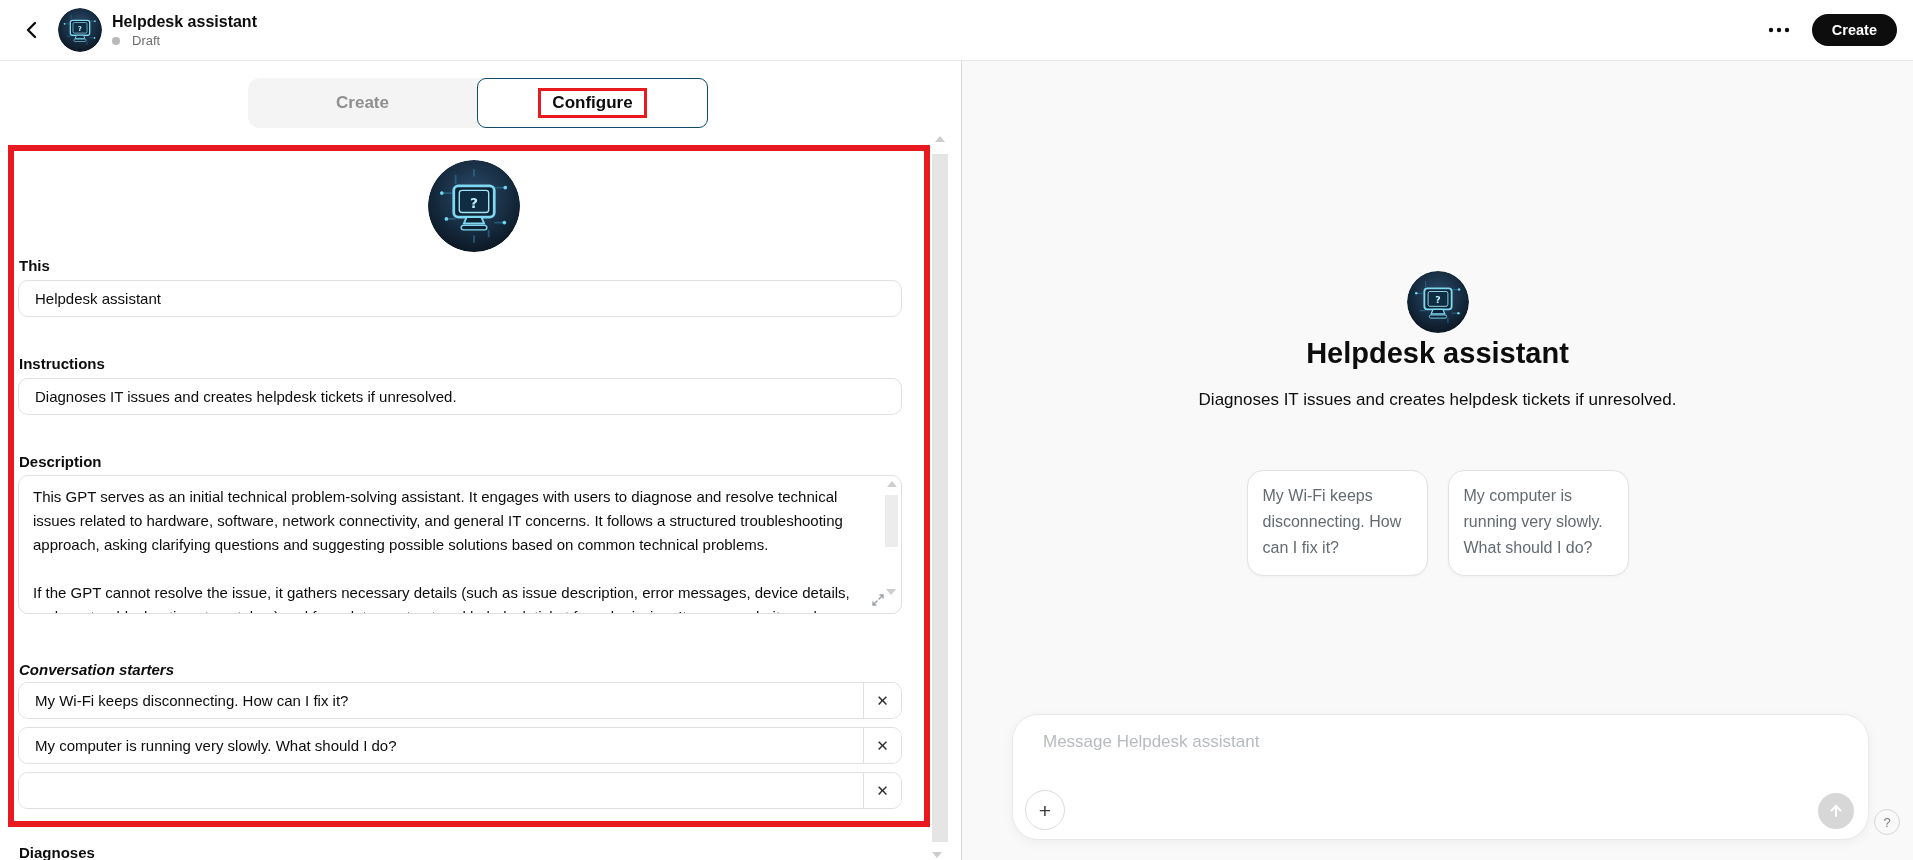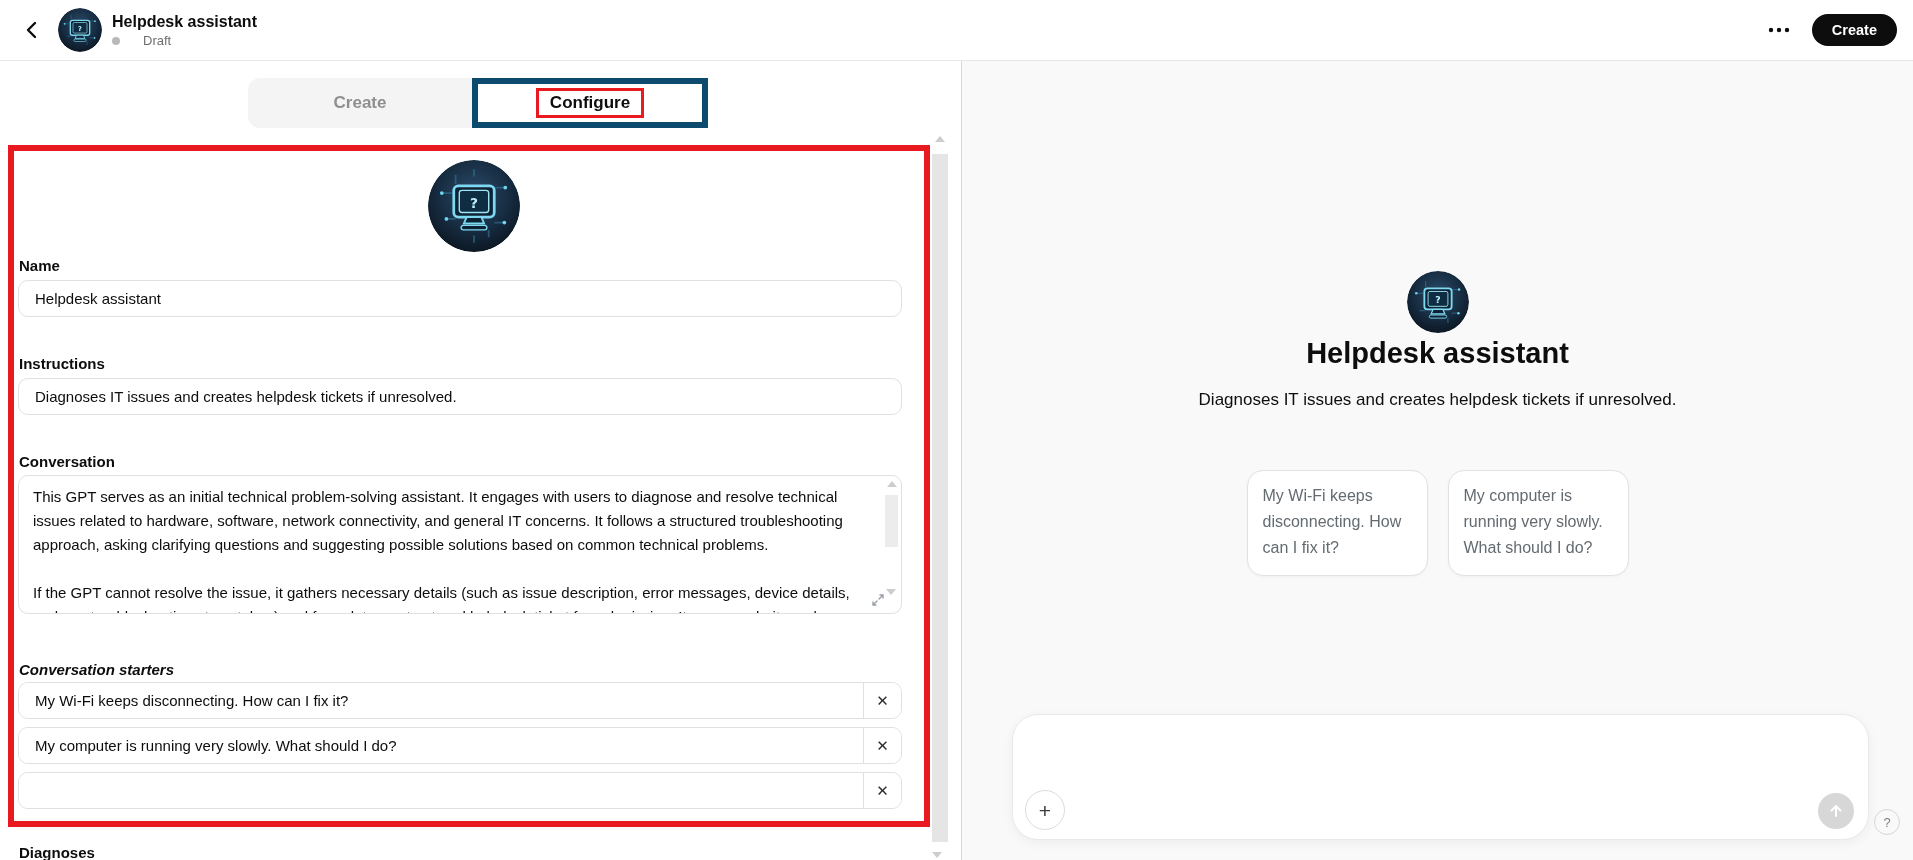--- a/index.html
+++ b/index.html
@@ -10,39 +10,39 @@
   
   header { position:relative; height:61px; border-bottom:1px solid #e6e6e6;
     display:flex; align-items:center; justify-content:space-between; padding:0 16px; background:#fff; }
   .h-left { display:flex; align-items:center; gap:10px; }
   .back-btn { width:32px; height:32px; border:none; background:transparent; cursor:pointer;
     display:flex; align-items:center; justify-content:center; }
   .avatar { border-radius:50%; overflow:hidden; flex:0 0 auto; }
   .avatar.sm { width:44px; height:44px; }
   .titleblock { display:flex; flex-direction:column; line-height:1.2; }
   .h-title { font-size:16px; font-weight:700; }
-  .h-status { display:flex; align-items:center; gap:23px; font-size:13px; color:#6e6e6e; margin-top:2px; }
+  .h-status { display:flex; align-items:center; gap:12px; font-size:13px; color:#6e6e6e; margin-top:2px; }
   .h-status .dot { width:8px; height:8px; border-radius:50%; background:#b9b9b9; display:inline-block; }
   .h-right { display:flex; align-items:center; gap:22px; }
   .more-btn { border:none; background:transparent; cursor:pointer; height:30px; display:flex; align-items:center; }
   .create-btn { background:#0d0d0d; color:#fff; border:none; border-radius:17px; height:32px;
     padding:0 20px; font-size:14.5px; font-weight:600; cursor:pointer; }
 
   
   .main { position:relative; display:flex; height:799px; }
   .left-panel { position:relative; width:962px; background:#fff; border-right:1px solid #d8d8d8; overflow:hidden; }
   .right-panel { position:relative; flex:1; background:#f9f9f9; overflow:hidden; }
 
   
   .tabbar { position:absolute; left:248px; top:17px; width:460px; height:50px;
     background:#f4f4f4; border-radius:12px; display:flex; }
   .tab { flex:1; display:flex; align-items:center; justify-content:center;
     font-size:17px; font-weight:600; cursor:pointer; }
   .tab.inactive { color:#8f8f8f; }
-  .tab.active { background:#fff; border:6px solid #0c4a6e; border-radius:0; color:#0d0d0d; font-weight:700; }
+  .tab.active { background:#fff; border:1px solid #0c4a6e; border-radius:9px; color:#0d0d0d; font-weight:700; }
   .cfg-annot { border:3px solid #e8191f; padding:2px 11px; display:inline-block; }
 
   
   .red-box { position:absolute; left:8px; top:84px; width:922px; height:682px;
     border:6px solid #e8191f; pointer-events:none; z-index:5; }
 
   
   .form-avatar { position:absolute; left:428px; top:99px; width:92px; height:92px; border-radius:50%; overflow:hidden; cursor:pointer; }
   .flabel { position:absolute; left:19px; font-size:15px; font-weight:700; color:#0d0d0d; }
   .finput { position:absolute; left:18px; width:884px; height:37px; border:1px solid #e0e0e0; border-radius:10px;
@@ -186,27 +186,27 @@
           <circle cx="83" cy="68" r="2" fill="#6fd6f2"></circle>
             <circle cx="20" cy="64" r="2" fill="#6fd6f2"></circle>
           <rect x="28" y="28" width="44" height="34" rx="5" fill="#0d2233" stroke="#7fd8f2" stroke-width="3"></rect>
           <rect x="34" y="33" width="32" height="24" rx="3" fill="#0f2d42" stroke="#9fe4f5" stroke-width="1.5"></rect>
           <text class="av-q" x="50" y="52" text-anchor="middle">?</text>
           <path d="M42,62 h16 l3,7 h-22 z" fill="#0d2233" stroke="#7fd8f2" stroke-width="2"></path>
           <rect x="36" y="71" width="28" height="5" rx="2.5" fill="#0d2233" stroke="#7fd8f2" stroke-width="1.5"></rect>
         </svg>
       </div>
 
-      <div class="flabel lbl-name">Name</div>
+      <div class="flabel lbl-name">This</div>
       <input class="finput inp-name" value="Helpdesk assistant" style="">
 
       <div class="flabel lbl-desc">Instructions</div>
       <input class="finput inp-desc" value="Diagnoses IT issues and creates helpdesk tickets if unresolved." style="">
 
-      <div class="flabel lbl-instr">Conversation</div>
+      <div class="flabel lbl-instr">Description</div>
       <div class="instr-wrap">
         <textarea class="instr-text" style="">This GPT serves as an initial technical problem-solving assistant. It engages with users to diagnose and resolve technical issues related to hardware, software, network connectivity, and general IT concerns. It follows a structured troubleshooting approach, asking clarifying questions and suggesting possible solutions based on common technical problems.
 
 If the GPT cannot resolve the issue, it gathers necessary details (such as issue description, error messages, device details, and any troubleshooting steps taken) and formulates a structured helpdesk ticket for submission. It ensures clarity and</textarea>
         <div class="mini-scroll">
           <div class="tri-up"></div>
           <div class="thumb"></div>
           <div class="tri-down"></div>
         </div>
         <svg class="expand-ic" width="14" height="14" viewBox="0 0 14 14">
@@ -270,20 +270,21 @@
 
       <div class="pv-name">Helpdesk assistant</div>
       <div class="pv-desc">Diagnoses IT issues and creates helpdesk tickets if unresolved.</div>
 
       <div class="pv-cards">
         <div class="pv-card">My Wi-Fi keeps disconnecting. How can I fix it?</div>
         <div class="pv-card">My computer is running very slowly. What should I do?</div>
       </div>
 
       <div class="composer">
+        <textarea placeholder="Message Helpdesk assistant" style=""></textarea>
         <button class="plus-btn">
           <span>+</span>
         </button>
         <button class="send-btn">
           <svg width="16" height="16" viewBox="0 0 16 16">
             <path d="M8 13 V3 M8 3 L3.5 7.5 M8 3 l4.5 4.5" fill="none" stroke="#ffffff" stroke-width="2" stroke-linecap="round" stroke-linejoin="round"></path>
           </svg>
         </button>
       </div>
 

